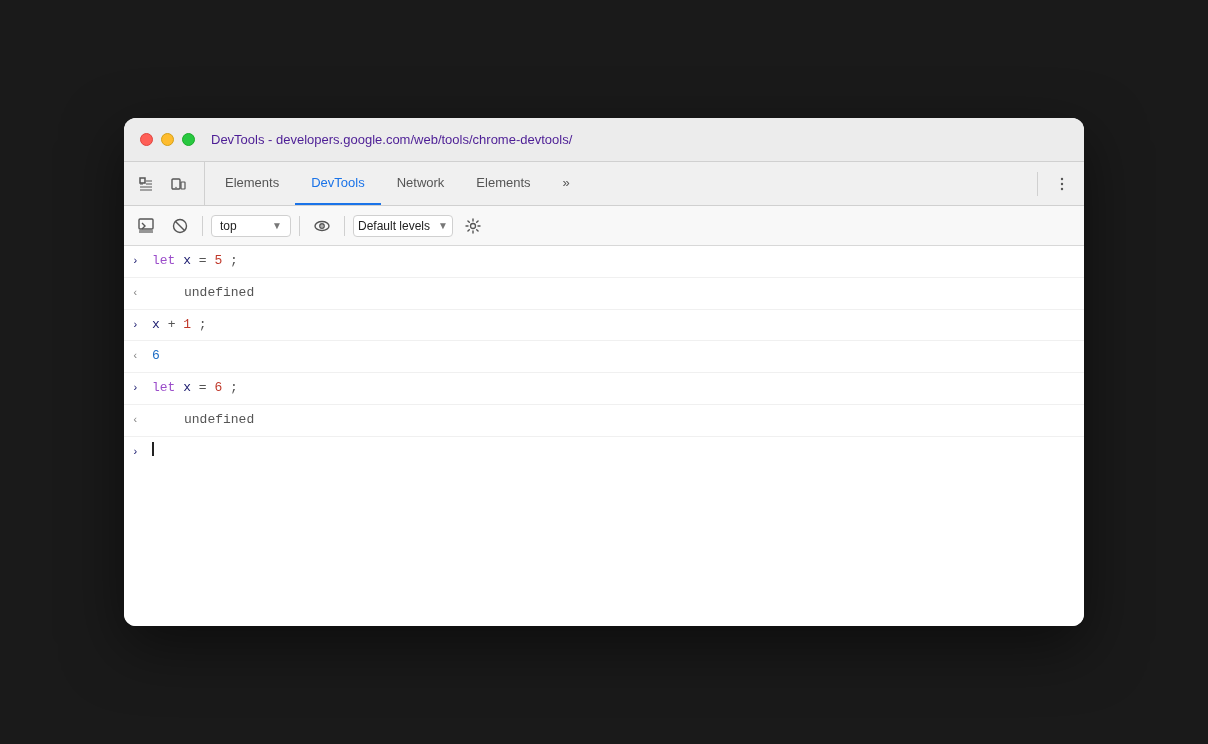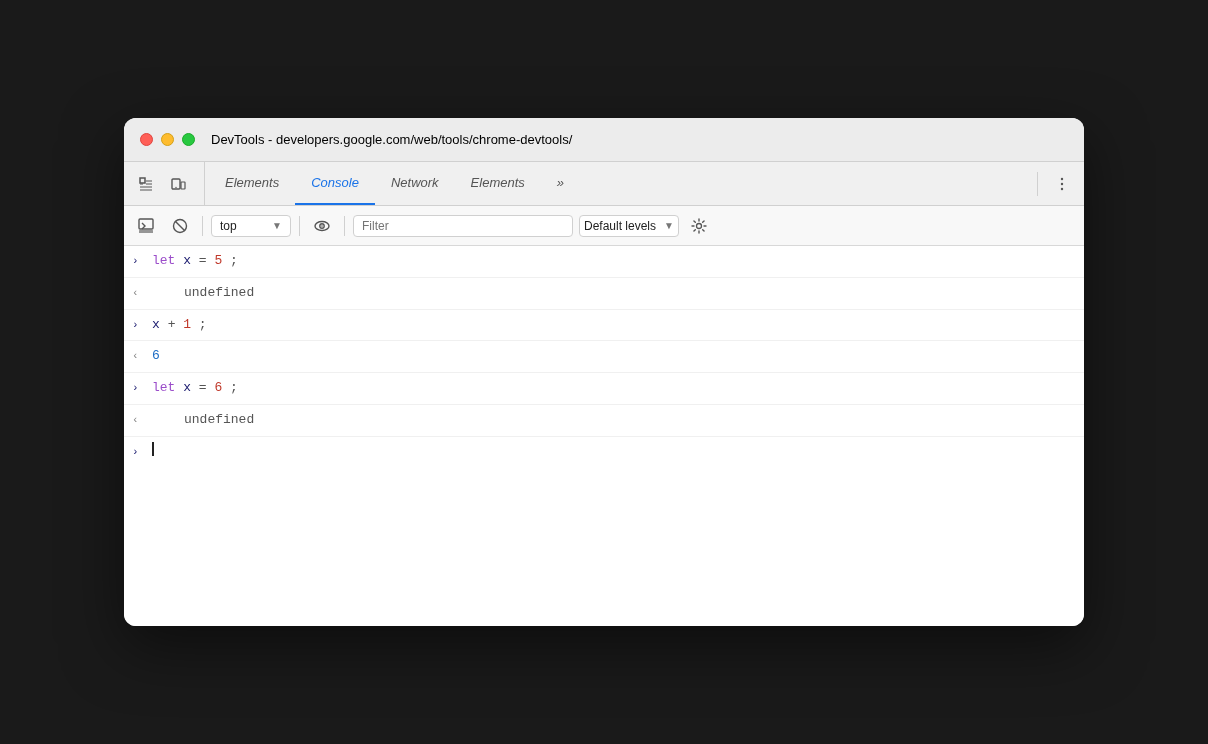--- a/index.html
+++ b/index.html
@@ -42,21 +42,21 @@
       height: 13px;
       border-radius: 50%;
     }
 
     .tl-red { background: #ff5f57; border: 1px solid #e0443e; }
     .tl-yellow { background: #febc2e; border: 1px solid #d4a017; }
     .tl-green { background: #28c840; border: 1px solid #1aab29; }
 
     .titlebar-title {
       font-size: 13px;
-      color: #000000;
+      color: #4c1d95;
       font-weight: 500;
     }
 
     
     .tabbar {
       background: #f0f0f0;
       height: 44px;
       display: flex;
       align-items: stretch;
       border-bottom: 1px solid #d0d0d0;
@@ -81,21 +81,20 @@
       border-radius: 4px;
       cursor: pointer;
       color: #555;
       font-size: 14px;
     }
 
     .tabs {
       display: flex;
       align-items: stretch;
       flex: 1;
-      font-style: italic;
     }
 
     .tab {
       display: flex;
       align-items: center;
       padding: 0 16px;
       font-size: 13px;
       color: #555;
       cursor: pointer;
       border-bottom: 2px solid transparent;
@@ -273,21 +272,21 @@
           <circle cx="6" cy="11.5" r="0.7" fill="#555"></circle>
         </svg>
       </div>
     </div>
 
     <div class="tabs">
       <div class="tab">
         <span>Elements</span>
       </div>
       <div class="tab active">
-        <span>Console</span>
+        <span>DevTools</span>
       </div>
       <div class="tab">
         <span>Network</span>
       </div>
       <div class="tab">
         <span>Elements</span>
       </div>
       <div class="tab">
         <span>»</span>
       </div>
@@ -326,21 +325,20 @@
     </div>
     <div class="toolbar-sep"></div>
     <div class="toolbar-icon-btn" title="Live expressions">
       <svg class="svg-icon" viewBox="0 0 16 16" fill="none">
         <ellipse cx="8" cy="8" rx="7" ry="4.5" stroke="#555" stroke-width="1.4"></ellipse>
         <circle cx="8" cy="8" r="2.2" stroke="#555" stroke-width="1.4"></circle>
         <circle cx="8" cy="8" r="0.8" fill="#555"></circle>
       </svg>
     </div>
     <div class="toolbar-sep"></div>
-    <input class="filter-input" type="text" placeholder="Filter" style="">
     <div class="levels-btn">
       <span>Default levels</span>
       <span style="font-size:10px;color:#777;margin-left:4px;">▼</span>
     </div>
     <div class="toolbar-icon-btn" title="Console settings">
       <svg class="svg-icon" viewBox="0 0 16 16" fill="none">
         <circle cx="8" cy="8" r="2.5" stroke="#555" stroke-width="1.3"></circle>
         <path d="M8 1v2M8 13v2M1 8h2M13 8h2M2.93 2.93l1.41 1.41M11.66 11.66l1.41 1.41M2.93 13.07l1.41-1.41M11.66 4.34l1.41-1.41" stroke="#555" stroke-width="1.4" stroke-linecap="round"></path>
       </svg>
     </div>

